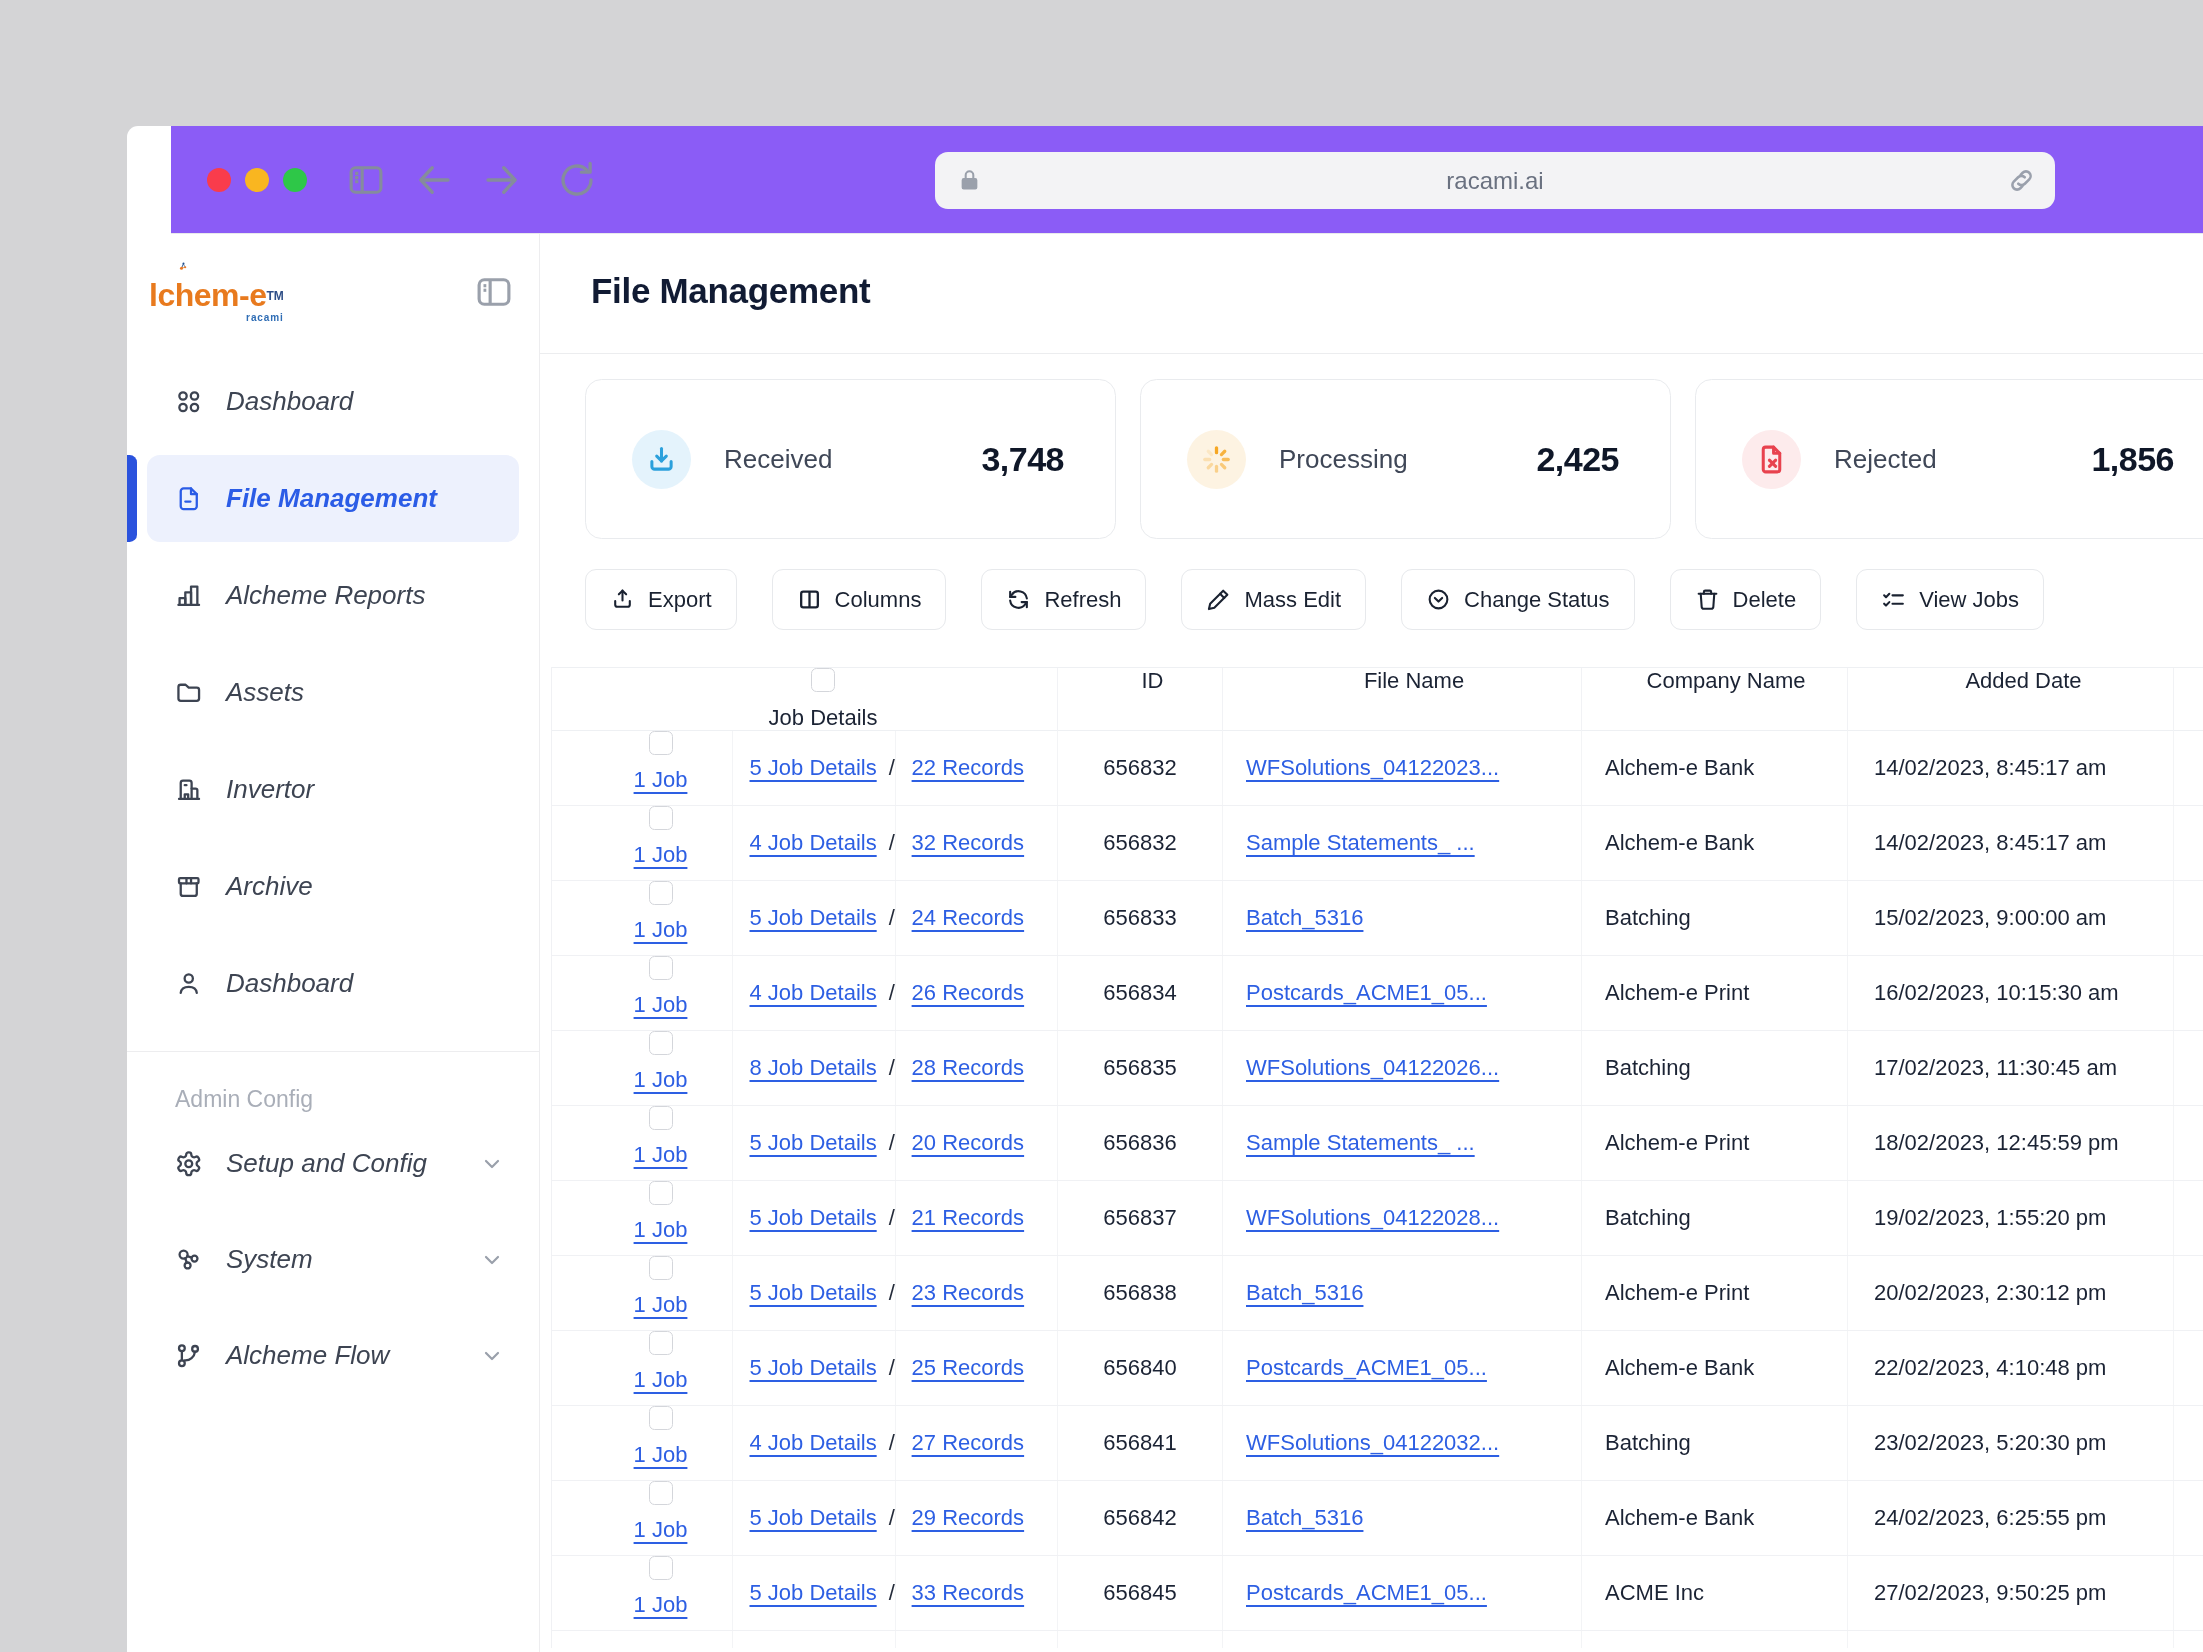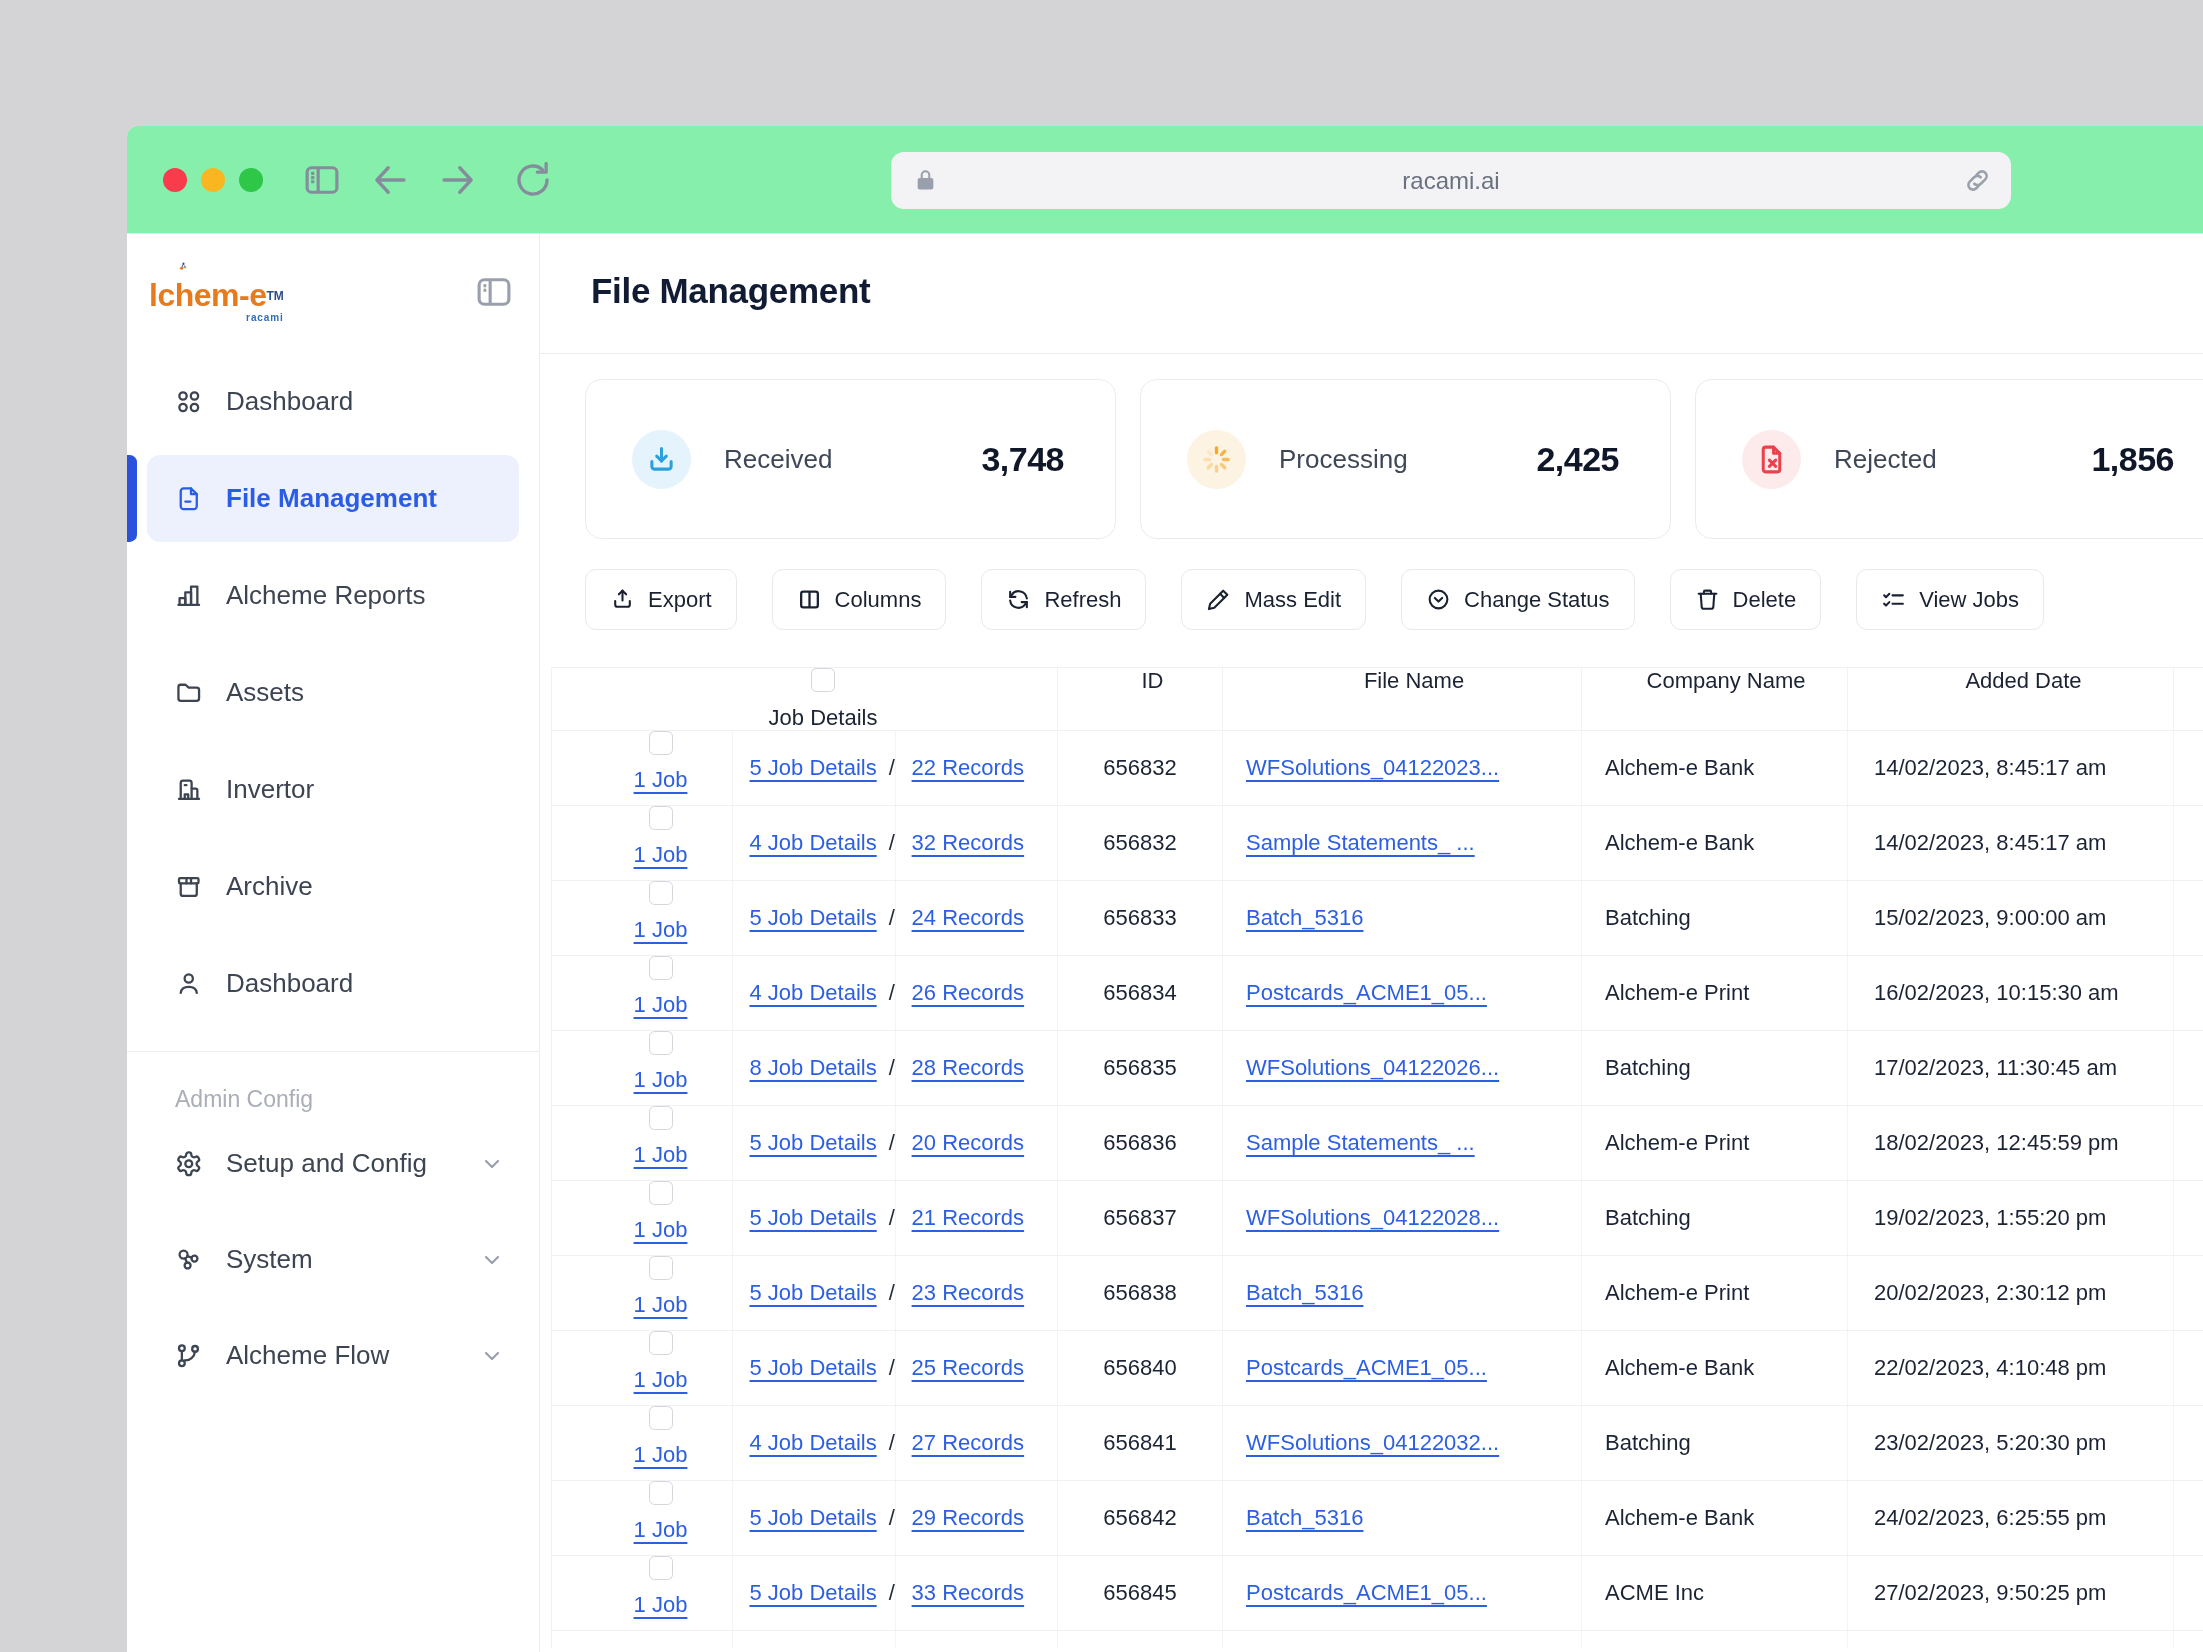--- a/index.html
+++ b/index.html
@@ -8,21 +8,21 @@
     background:#d4d4d6;
     font-family:"Liberation Sans","DejaVu Sans",sans-serif;
     overflow:hidden; position:relative;
     -webkit-font-smoothing:antialiased;
   }
   .window {
     position:absolute; left:127px; top:126px; width:2077px; height:1527px;
     background:#ffffff; border-top-left-radius:11px; overflow:hidden;
   }
   
-  .chrome { position:relative; height:108px; border-bottom:0.9px solid #e8e9ec; background:#86efac; }
+  .chrome { position:relative; height:108px; border-bottom:0.9px solid #e8e9ec; background:#8b5cf6;margin-left:44px; }
   .lights { position:absolute; left:36px; top:42px; display:flex; gap:13.8px; }
   .dot { width:24px; height:24px; border-radius:50%; }
   .chrome-ic { position:absolute; top:33px; width:42px; height:42px; color:#858c9c; }
   .chrome-ic svg { width:100%; height:100%; }
   .urlbar {
     position:absolute; left:764px; top:26px; width:1120px; height:57px;
     background:#f3f3f5; border-radius:13px; display:flex; align-items:center;
   }
   .urlbar .lock { position:absolute; left:20px; top:13.8px; width:29px; height:29px; }
   .urlbar .linkic { position:absolute; right:18.4px; top:13px; width:31px; height:31px; color:#9aa0ac; }
@@ -36,21 +36,21 @@
   .logo svg.mol { width:57px; height:59px; }
   .logo .brandwrap { margin-left:-5.5px; margin-top:9.2px; line-height:1; }
   .brand-text { font-size:32px; font-weight:800; color:#e87a1e; letter-spacing:-0.5px; }
   .brand-tm { font-size:12px; color:#2f4f87; vertical-align:super; font-weight:700; }
   .brand-sub { display:block; text-align:right; font-size:10px; color:#2f6db5; margin-top:1.8px; letter-spacing:0.9px; font-weight:700; }
   .collapse-btn { position:absolute; right:24px; top:37px; width:42px; height:42px; color:#9aa0ab; }
   .nav { position:absolute; top:124px; left:20px; right:20px; }
   .nav-item {
     height:87px; margin-bottom:10px; display:flex; align-items:center;
     padding-left:27.5px; border-radius:13px; color:#3d4452;
-    font-size:26px; font-weight:500; cursor:pointer;
+    font-size:26px; font-weight:500; cursor:pointer;font-style:italic;
   }
   .nav-item .nico { width:27.5px; height:27.5px; margin-right:24px; flex:0 0 27.5px; }
   .nav-item .nico svg { width:27.5px; height:27.5px; }
   .nav-item.active { background:#edf1fd; color:#2b5ce6; font-weight:600; }
   .active-pill { position:absolute; left:0; top:221px; width:10px; height:87px; background:#2a52dd; border-radius:0 7.3px 7.3px 0; }
   .side-div { position:absolute; top:817px; left:0; right:0; height:0.9px; background:#ededef; }
   .admin-label { position:absolute; top:852px; left:48px; font-size:23px; color:#a9aeb8; }
   .nav2 { position:absolute; top:886px; left:20px; right:20px; }
   .nav2 .nav-item { margin-bottom:9.2px;justify-content:flex-end; }
   .chev { margin-left:auto; margin-right:14.7px; width:24px; height:24px; color:#9aa0ab; }

